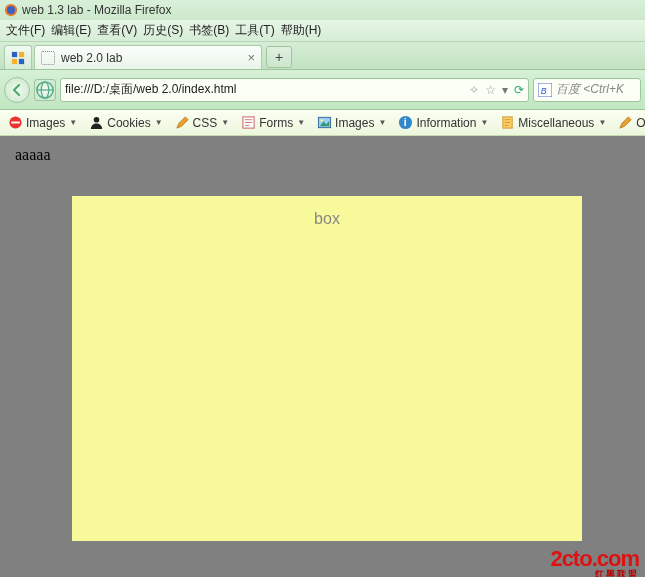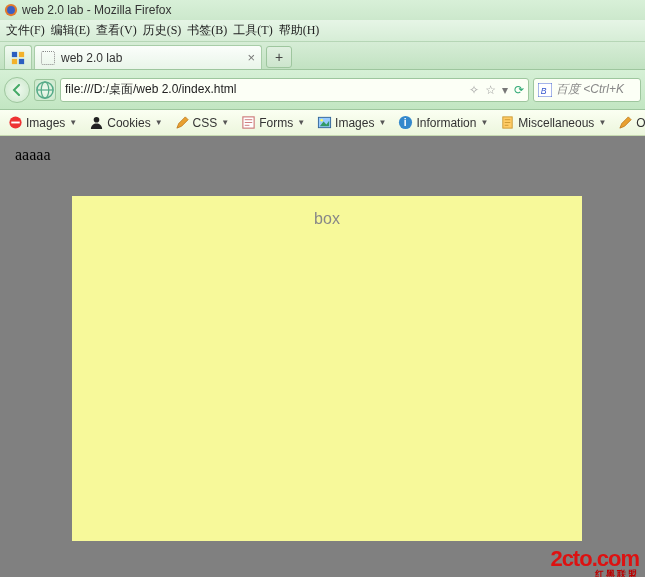--- a/index.html
+++ b/index.html
@@ -5,21 +5,21 @@
 * { margin: 0; padding: 0; box-sizing: border-box; font-family: "Microsoft YaHei", Tahoma, sans-serif; }
 body { width: 645px; height: 577px; overflow: hidden; background: #fff; position: relative; }
 
 
 .titlebar { height: 20px; background: linear-gradient(#d8f0d8,#cce8cc); display: flex; align-items: center; padding-left: 4px; font-size: 12px; color: #333; }
 .titlebar .ff { width: 14px; height: 14px; margin-right: 4px; display:inline-flex; align-items:center; justify-content:center;}
 .titlebar .ff svg{width:14px;height:14px;}
 
 
 .menubar { height: 22px; background: linear-gradient(#e6f5e6,#d6edd6); display: flex; align-items: center; padding-left: 6px; gap: 6px; font-size: 12px; color: #222; border-bottom:1px solid #b6d6b6;}
-.menubar span { cursor: default; font-family: Liberation Serif, serif; }
+.menubar span { cursor: default; }
 
 
 .tabstrip { height: 28px; background: linear-gradient(#d6edd6,#c2e2c2); display: flex; align-items: flex-end; padding-left: 4px; gap:2px; border-bottom:1px solid #9ec69e;}
 .pin { width: 28px; height: 24px; background: linear-gradient(#f2faf2,#d6edd6); border:1px solid #a8cda8; border-bottom:none; border-radius:3px 3px 0 0; display:flex; align-items:center; justify-content:center; font-size:11px; color:#26a;}
 .pin svg{width:14px;height:14px;}
 .tab { width: 228px; height: 24px; background: linear-gradient(#fbfefb,#e9f5e9); border:1px solid #a8cda8; border-bottom:none; border-radius:3px 3px 0 0; display:flex; align-items:center; padding:0 6px; gap:6px; font-size:12px; color:#333; position:relative;}
 .tab .favicon { width:14px; height:14px; border:1px dotted #888; border-radius:2px;}
 .tab .close { margin-left:auto; color:#777; font-size:13px; cursor:pointer;}
 .newtab { width: 26px; height:22px; margin-left:2px; margin-bottom:1px; background: linear-gradient(#e0f0e0,#cce5cc); border:1px solid #9ec69e; border-radius:3px; display:flex; align-items:center; justify-content:center; color:#444; font-size:14px; cursor:pointer;}
 
@@ -54,21 +54,21 @@
 </head>
 <body>
 
 <div class="titlebar">
   <span class="ff">
     <svg viewBox="0 0 16 16">
         <circle cx="8" cy="8" r="7" fill="#e07b2e"></circle>
         <circle cx="8" cy="8" r="4.5" fill="#3b5fc4"></circle>
       </svg>
   </span>
-  <span>web 2.0 lab - Mozilla Firefox</span>
+  <span>web 1.3 lab - Mozilla Firefox</span>
 </div>
 
 <div class="menubar">
   <span>文件(F)</span>
   <span>编辑(E)</span>
   <span>查看(V)</span>
   <span>历史(S)</span>
   <span>书签(B)</span>
   <span>工具(T)</span>
   <span>帮助(H)</span>

